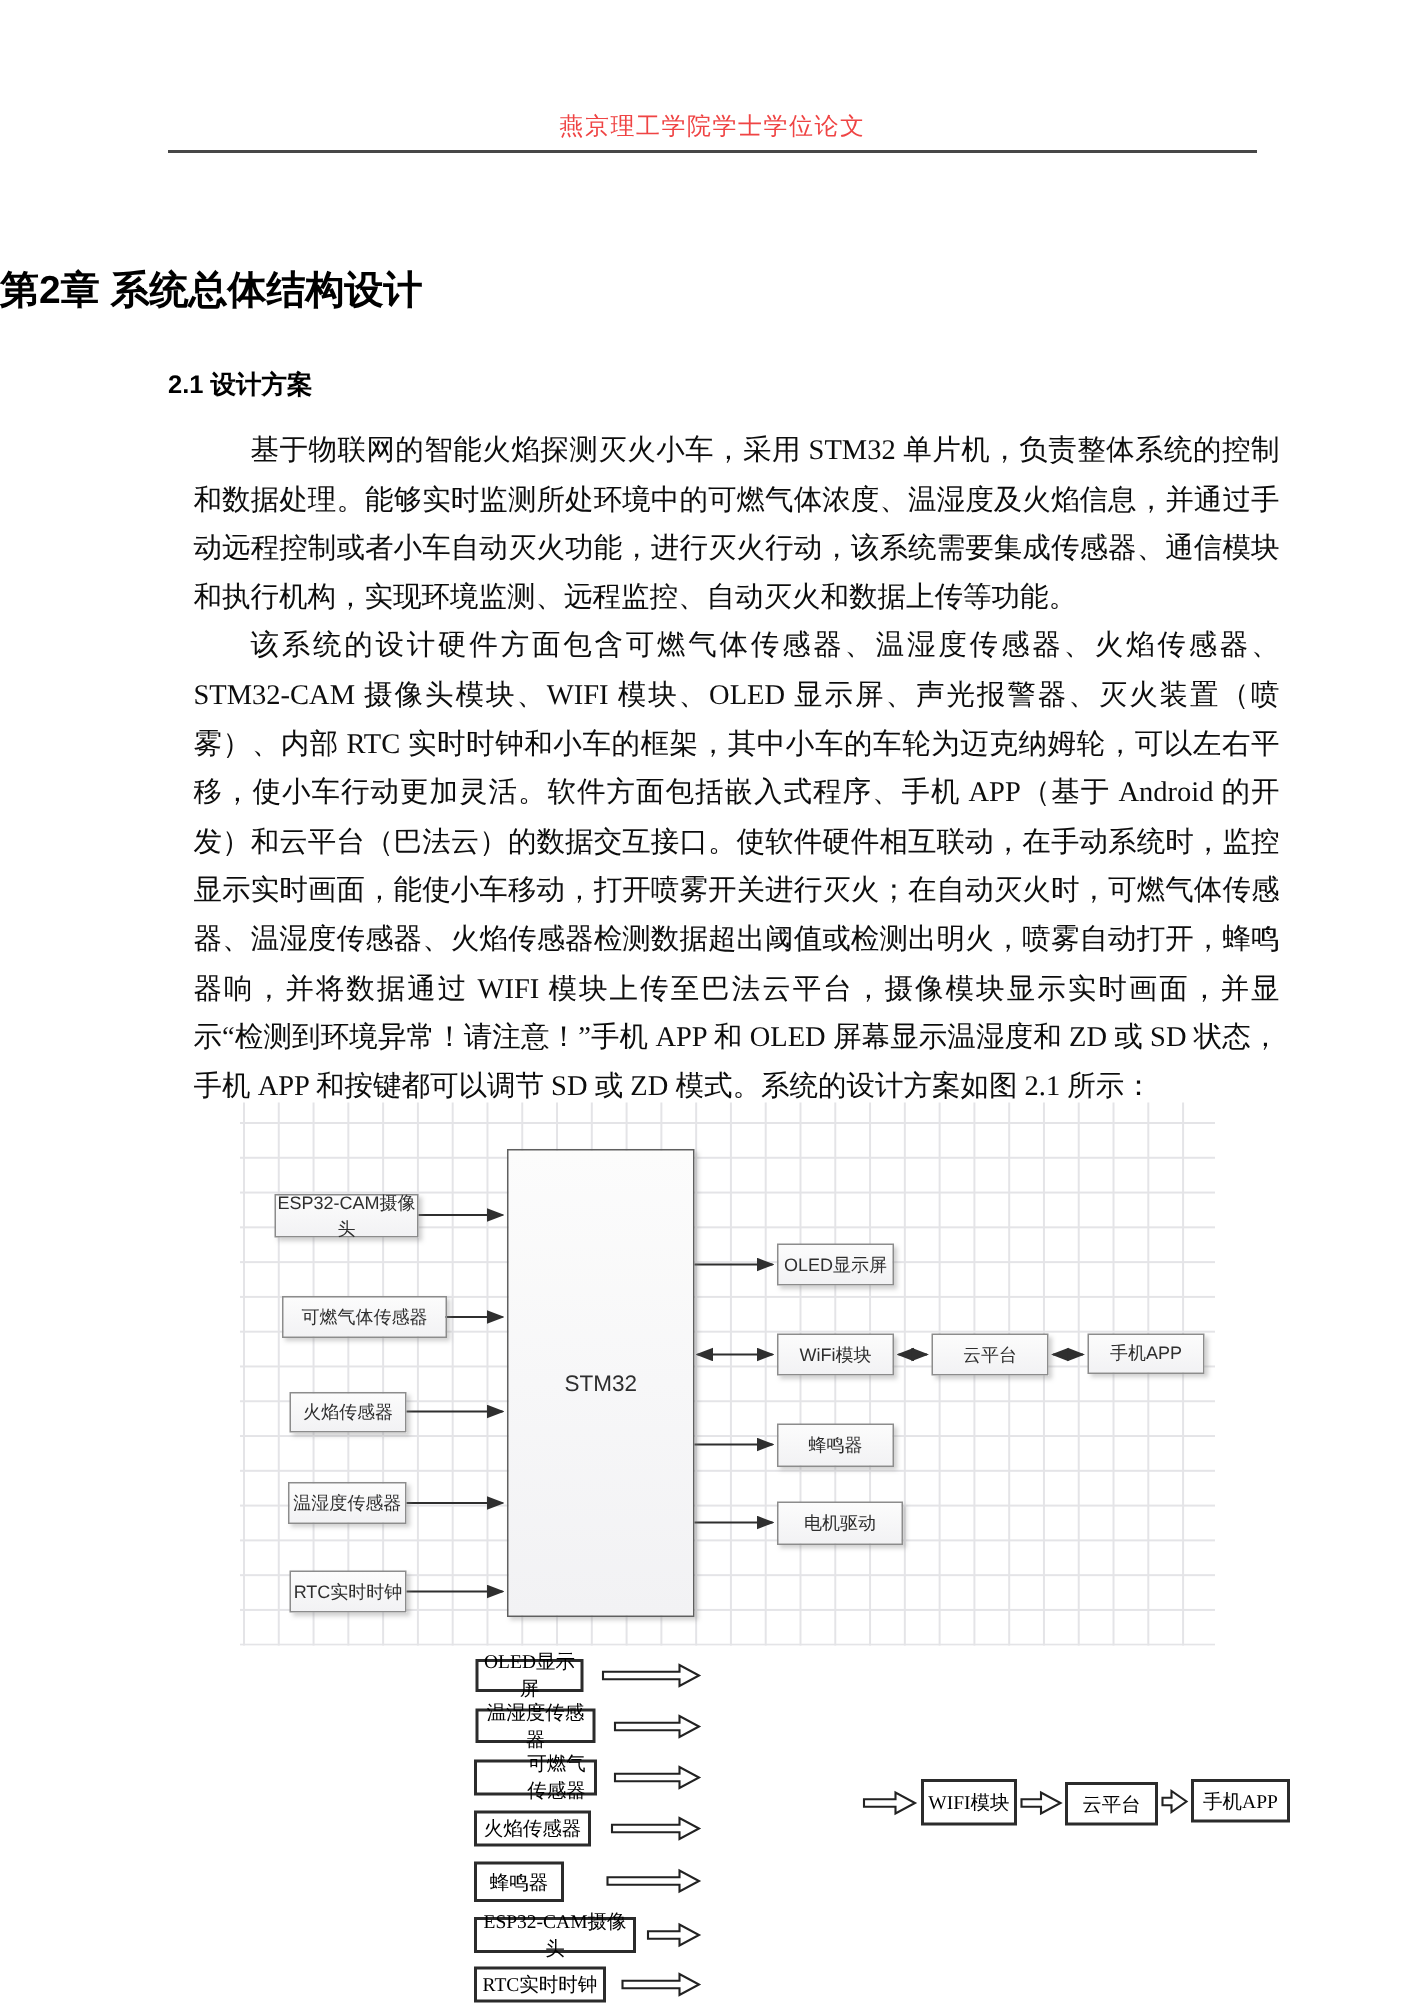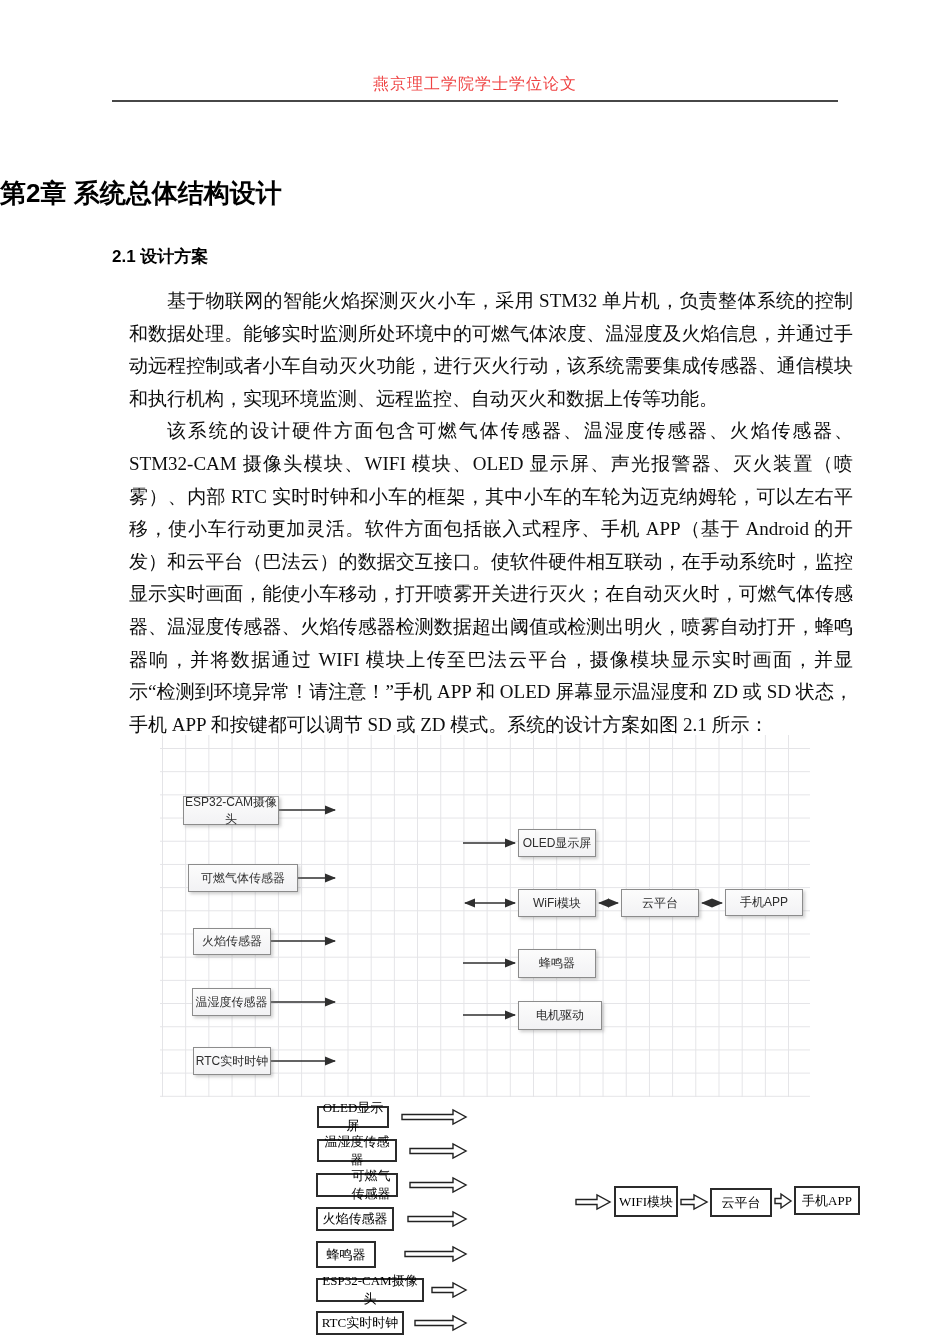--- a/index.html
+++ b/index.html
@@ -87,20 +87,21 @@
         <line x1="303" y1="280" x2="355" y2="280" marker-end="url(#ah)"></line>
       </g>
     </svg>
 
     <div class="box" style="left:23px;top:61px;width:96px;height:29px;">ESP32-CAM摄像头</div>
     <div class="box" style="left:28px;top:129px;width:110px;height:28px;">可燃气体传感器</div>
     <div class="box" style="left:33px;top:193px;width:78px;height:27px;">火焰传感器</div>
     <div class="box" style="left:32px;top:253px;width:79px;height:28px;">温湿度传感器</div>
     <div class="box" style="left:33px;top:312px;width:78px;height:28px;">RTC实时时钟</div>
 
+    <div class="box mcu" style="left:178px;top:31px;width:125px;height:312px;">STM32</div>
 
     <div class="box" style="left:358px;top:94px;width:78px;height:28px;">OLED显示屏</div>
     <div class="box" style="left:358px;top:154px;width:78px;height:28px;">WiFi模块</div>
     <div class="box" style="left:358px;top:214px;width:78px;height:29px;">蜂鸣器</div>
     <div class="box" style="left:358px;top:266px;width:84px;height:29px;">电机驱动</div>
 
     <div class="box" style="left:461px;top:154px;width:78px;height:28px;">云平台</div>
     <div class="box" style="left:565px;top:154px;width:78px;height:27px;">手机APP</div>
   </div>
 

